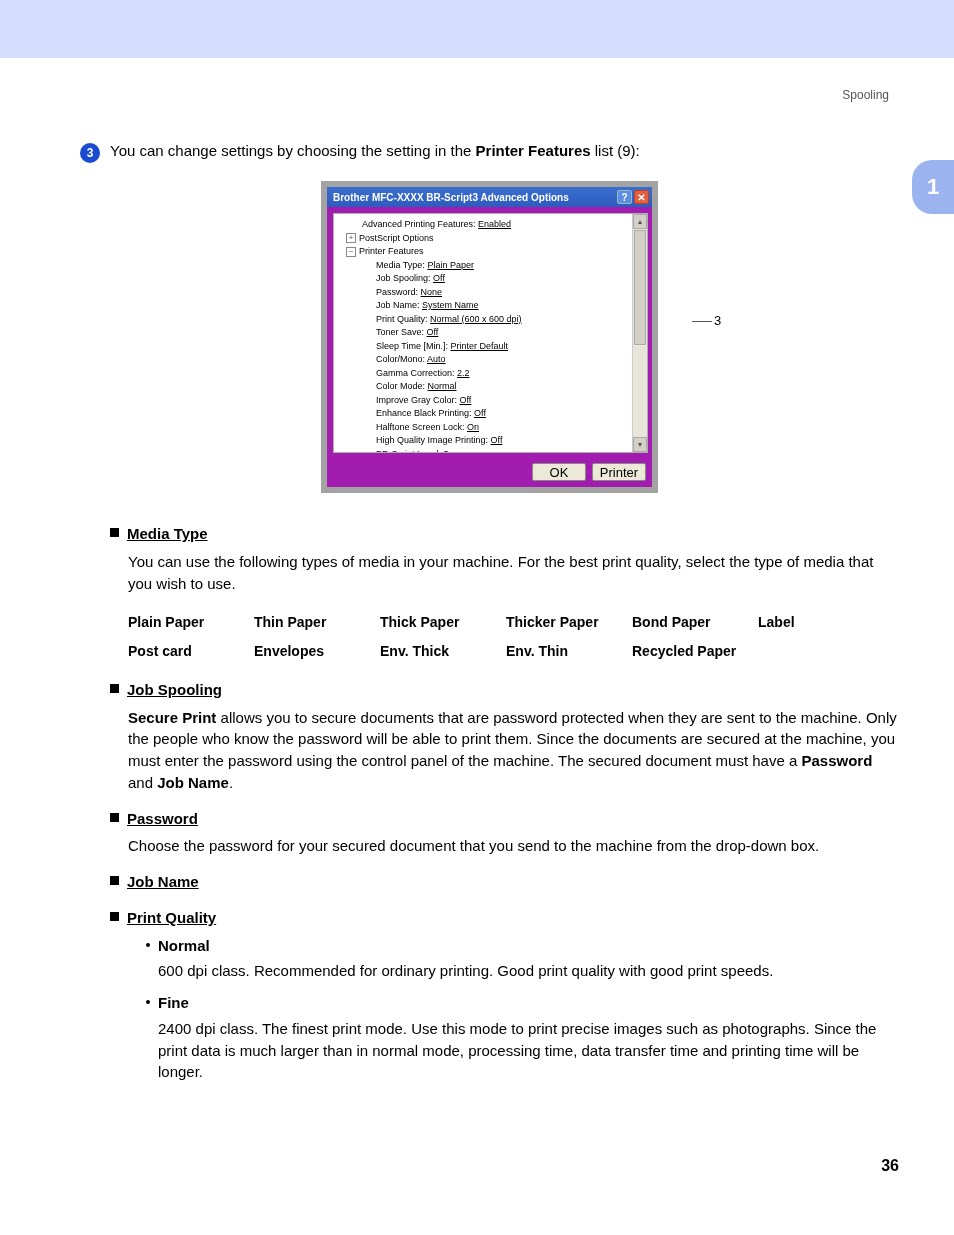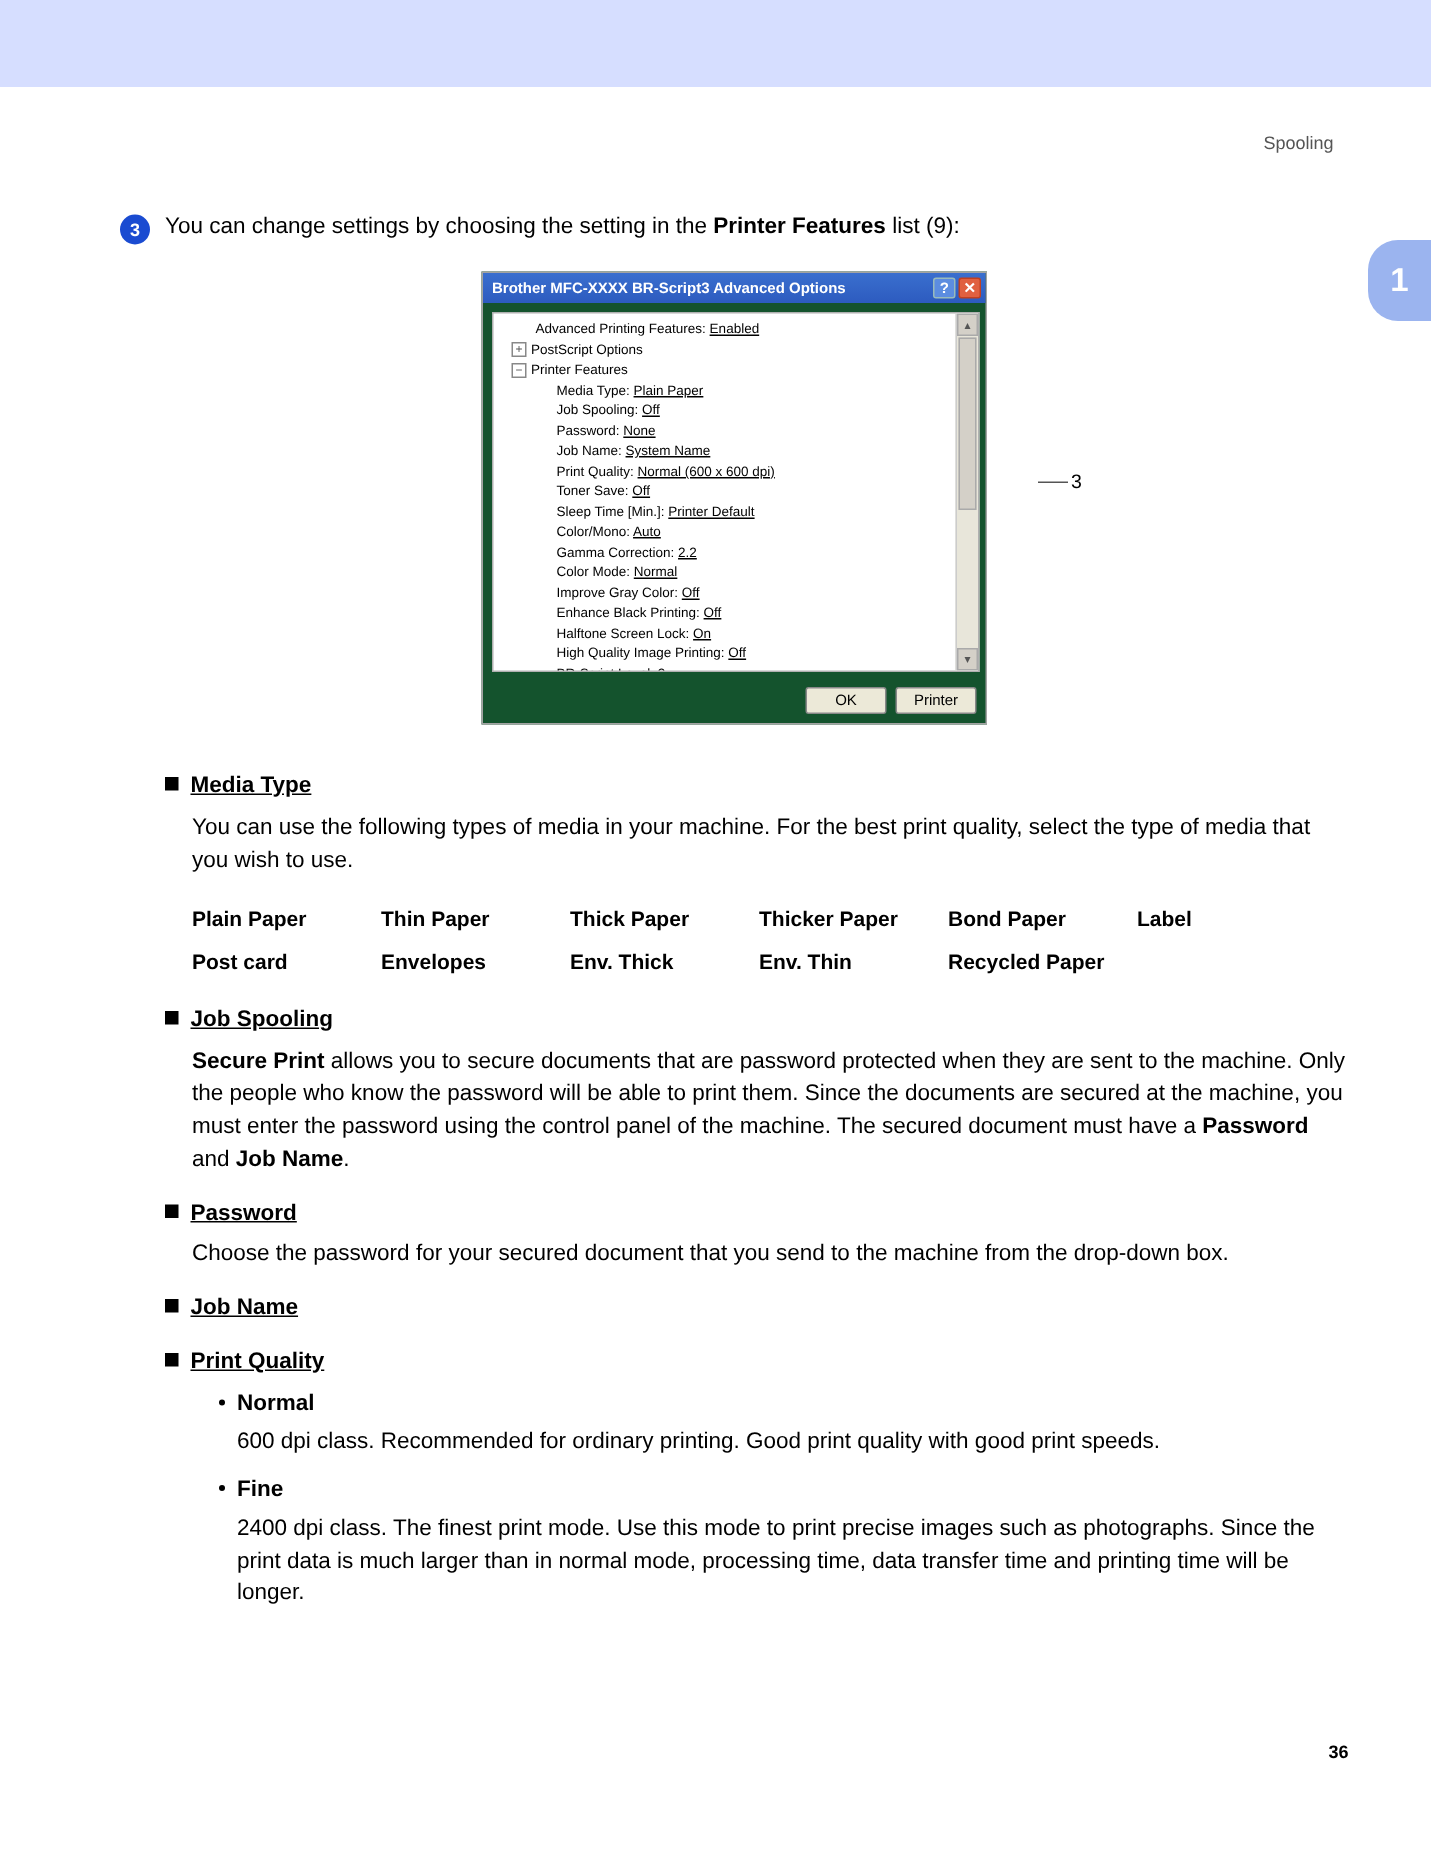--- a/index.html
+++ b/index.html
@@ -39,21 +39,21 @@
     font-size: 22px;
     font-weight: bold;
     display: flex;
     align-items: center;
     justify-content: center;
   }
   .page-num {
     position: absolute;
     right: 55px;
     bottom: 60px;
-    font-size: 12px;
+    font-size: 16px;
     font-weight: bold;
     margin-top: 48px;
   }
   .step-row {
     display: flex;
     align-items: flex-start;
     gap: 10px;
     font-size: 15px;
     margin-bottom: 18px;
   }
@@ -72,22 +72,22 @@
   }
   .step-text b { font-weight: bold; }
   .dialog-wrap {
     display: flex;
     justify-content: center;
     margin-bottom: 30px;
     position: relative;
   }
   .dialog {
     width: 337px;
-    background: #14532d;
-    border: 1px solid #a3a3a3;
+    background: #a21caf;
+    border: 6px solid #a3a3a3;
     font-size: 9px;
     font-family: Tahoma, Arial, sans-serif;
   }
   .titlebar {
     background: linear-gradient(#3a6fce, #2d5bbf);
     color: #fff;
     padding: 3px 3px 3px 6px;
     font-weight: bold;
     display: flex;
     align-items: center;
@@ -128,21 +128,21 @@
   .scroll-arrow { height:15px; background:#d4d0c8; border:1px solid #aaa; display:flex;align-items:center;justify-content:center;font-size:8px;color:#555;}
   .scroll-thumb { position:absolute; left:1px; right:1px; top:16px; height:115px; background:#d4d0c8; border:1px solid #aaa;}
   .scroll-bot { position:absolute; bottom:0; left:0; right:0;}
   .dlg-btns {
     display:flex; justify-content:flex-end; gap:6px;
     padding: 6px 6px 6px 0;
   }
   .dlg-btn {
     width: 54px; height:18px;
     background:#ece9d8; border:1px solid #888;
-    font-size:10px; display:flex;align-items:center;justify-content:center;
+    font-size:13px; display:flex;align-items:center;justify-content:center;
     border-radius:2px;
   }
   .callout-line {
     position:absolute;
     border-top:1px solid #555;
   }
   .callout-label {
     position:absolute;
     font-size:13px;
   }

